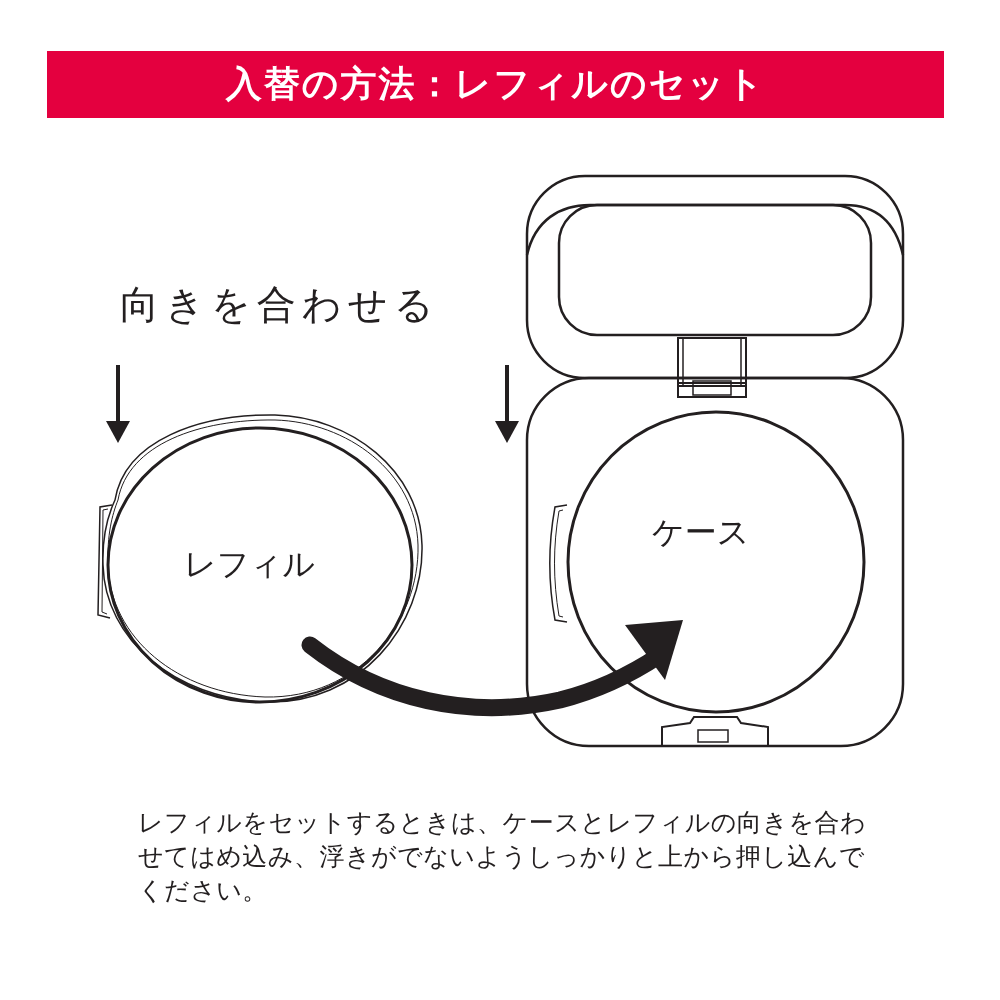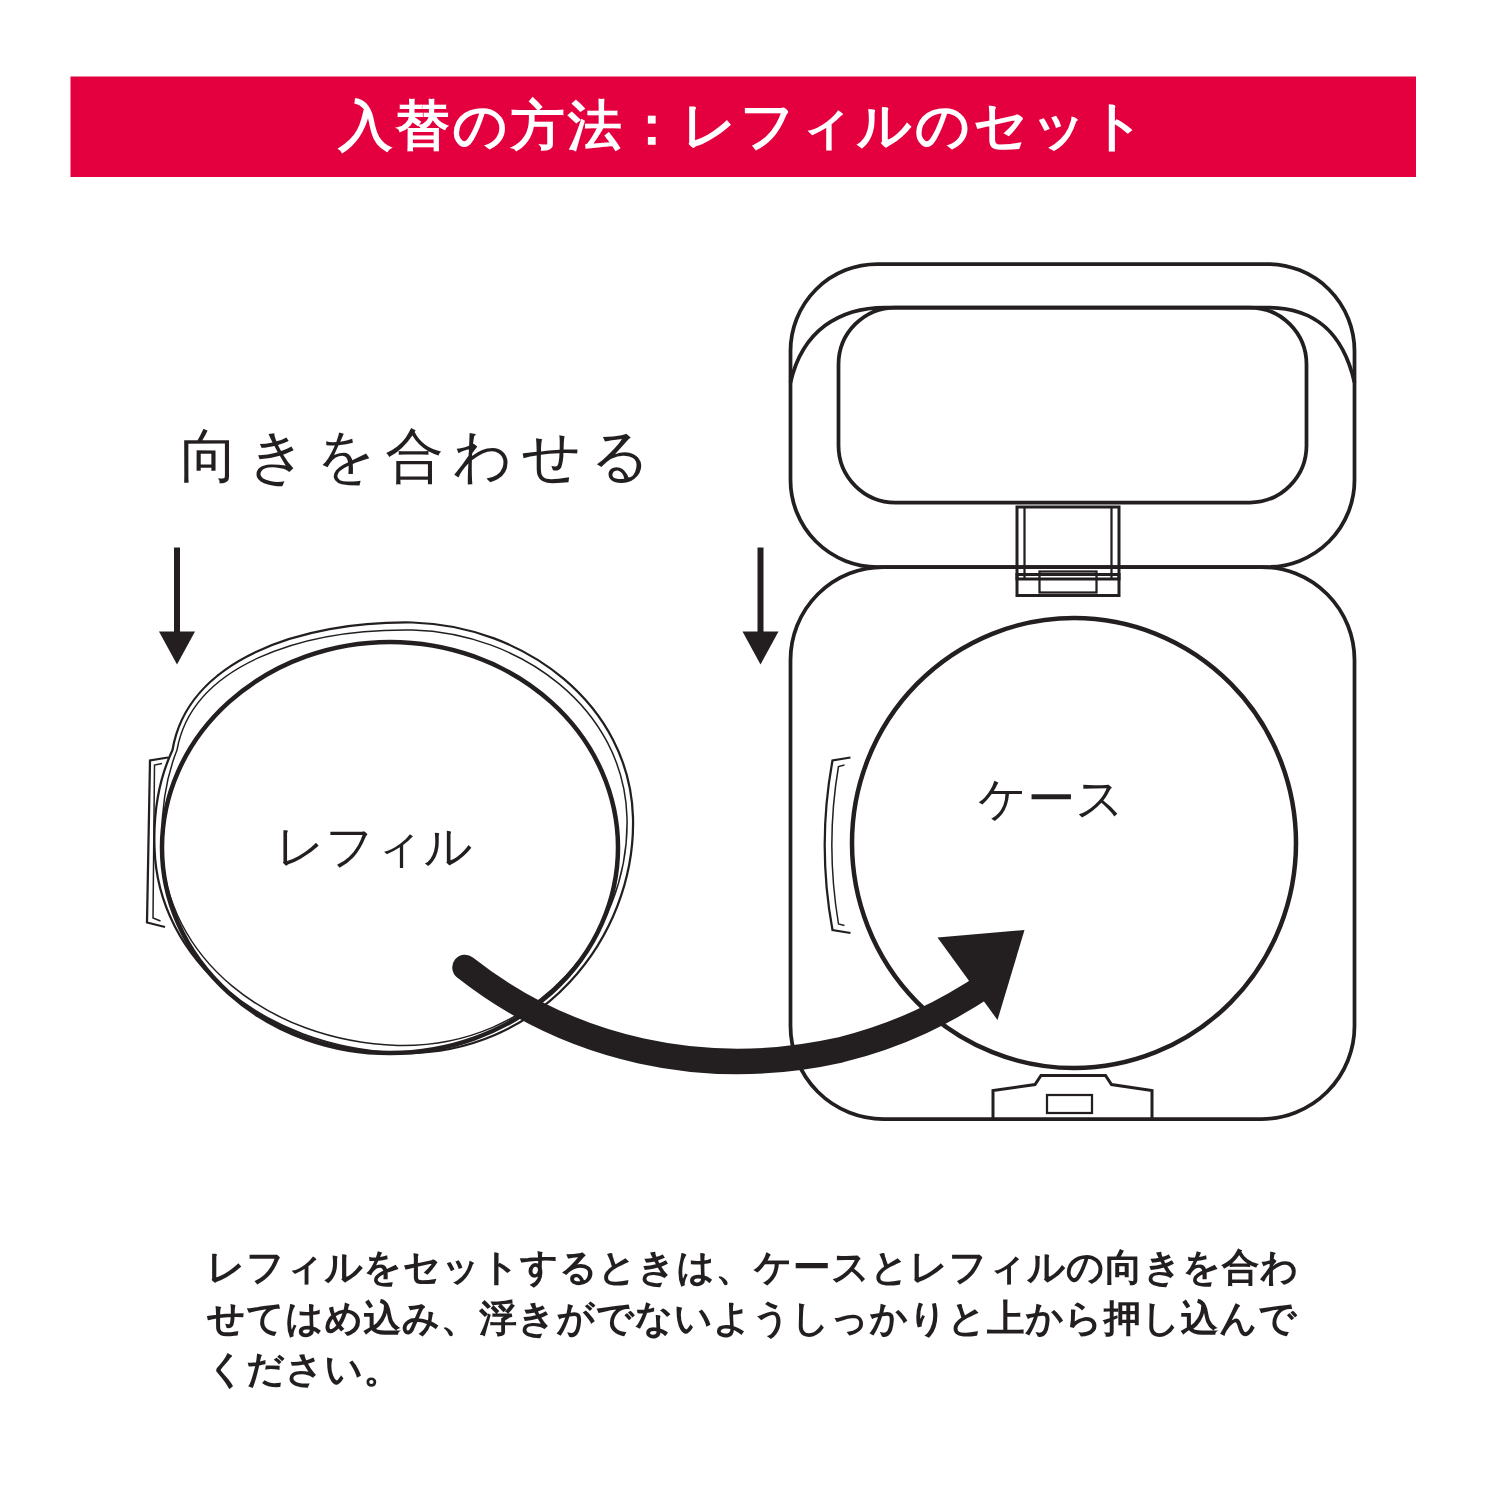--- a/index.html
+++ b/index.html
@@ -7,22 +7,22 @@
            font-family: "DejaVu Sans", "Liberation Sans", sans-serif; color: #231f20; }
     .banner { position: absolute; left: 47px; top: 51px; width: 897px; height: 67px;
               background: #e4003f; display: flex; align-items: center; justify-content: center; }
     .banner-title { color: #ffffff; font-size: 36px; font-weight: bold; letter-spacing: 2px; }
     .heading { position: absolute; left: 120px; top: 285px; font-size: 39px; letter-spacing: 6px;
                color: #231f20; line-height: 1; }
     .illus { position: absolute; left: 0; top: 0; width: 1000px; height: 1000px; }
     .label { position: absolute; font-size: 32px; color: #231f20; line-height: 1; }
     .refill-label { left: 184px; top: 548px; }
     .case-label { left: 652px; top: 516px; }
-    .desc { position: absolute; left: 138px; top: 828px; width: 730px; font-size: 25px;
-            line-height: 34px; font-weight: bold; color: #231f20; letter-spacing: 0.5px; }
+    .desc { position: absolute; left: 138px; top: 806px; width: 730px; font-size: 25px;
+            line-height: 34px; font-weight: normal; color: #231f20; letter-spacing: 0.5px; }
   </style>
 </head>
 <body>
 
 <div class="banner">
   <span class="banner-title">入替の方法：レフィルのセット</span>
 </div>
 
 <div class="heading">向きを合わせる</div>
 

